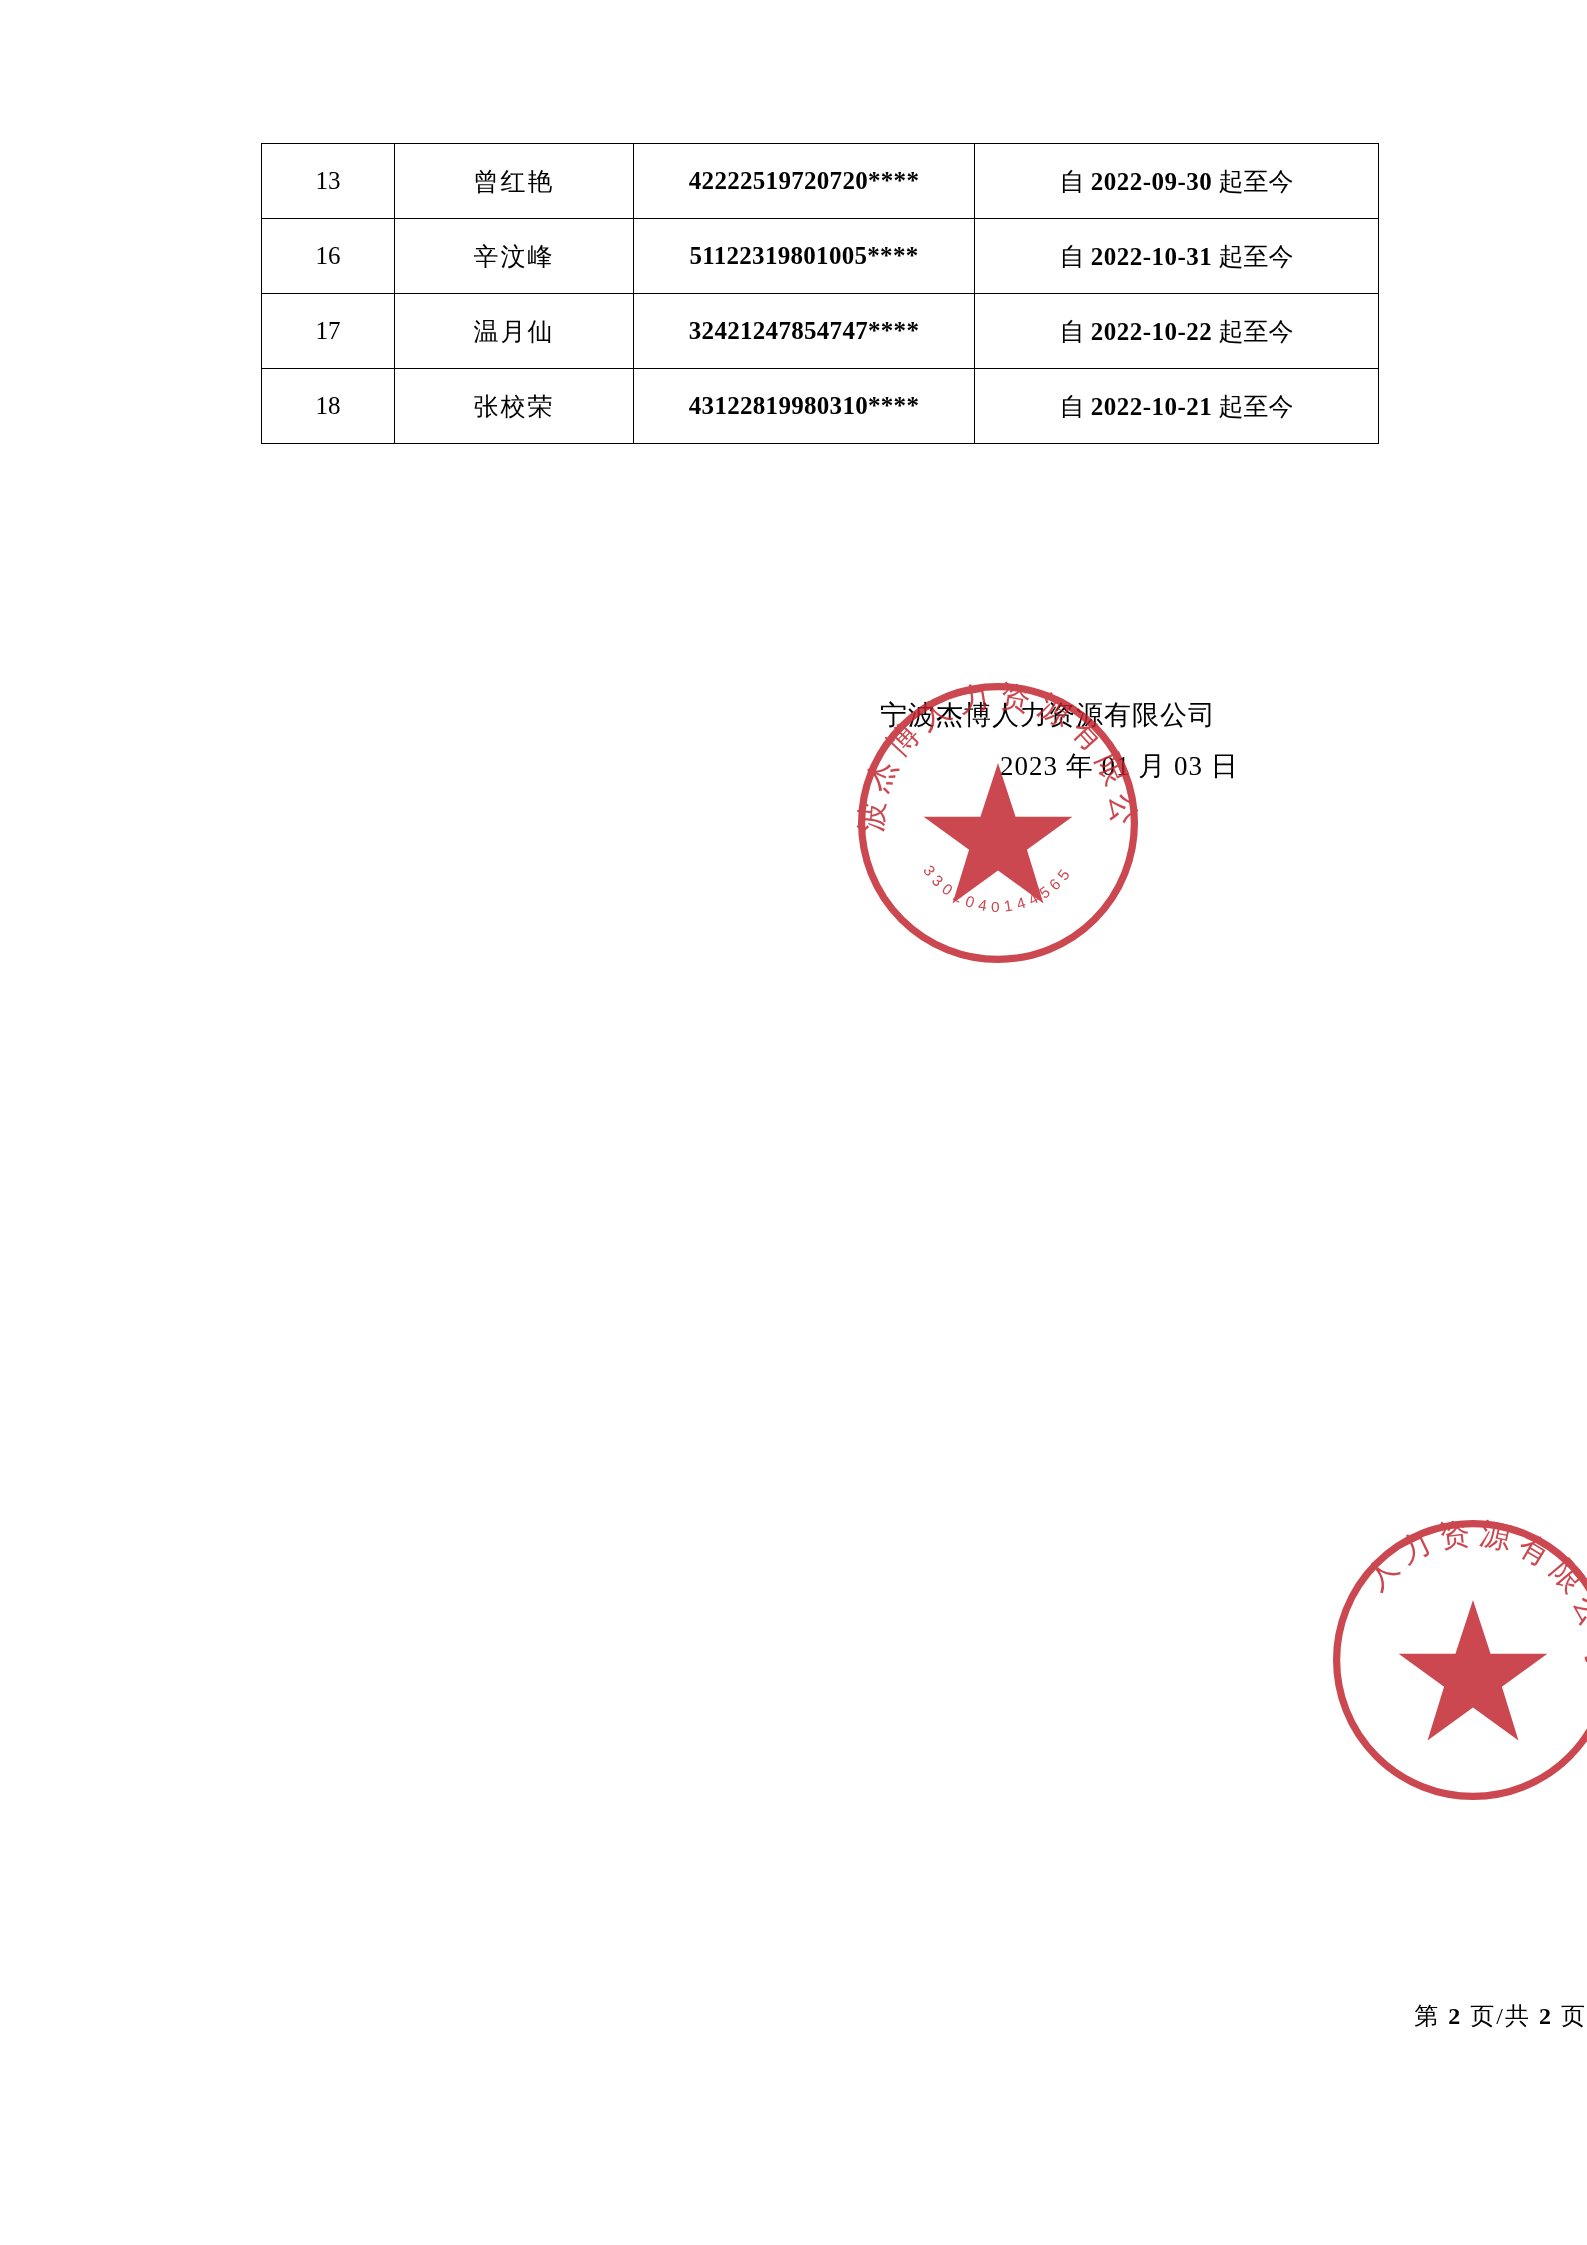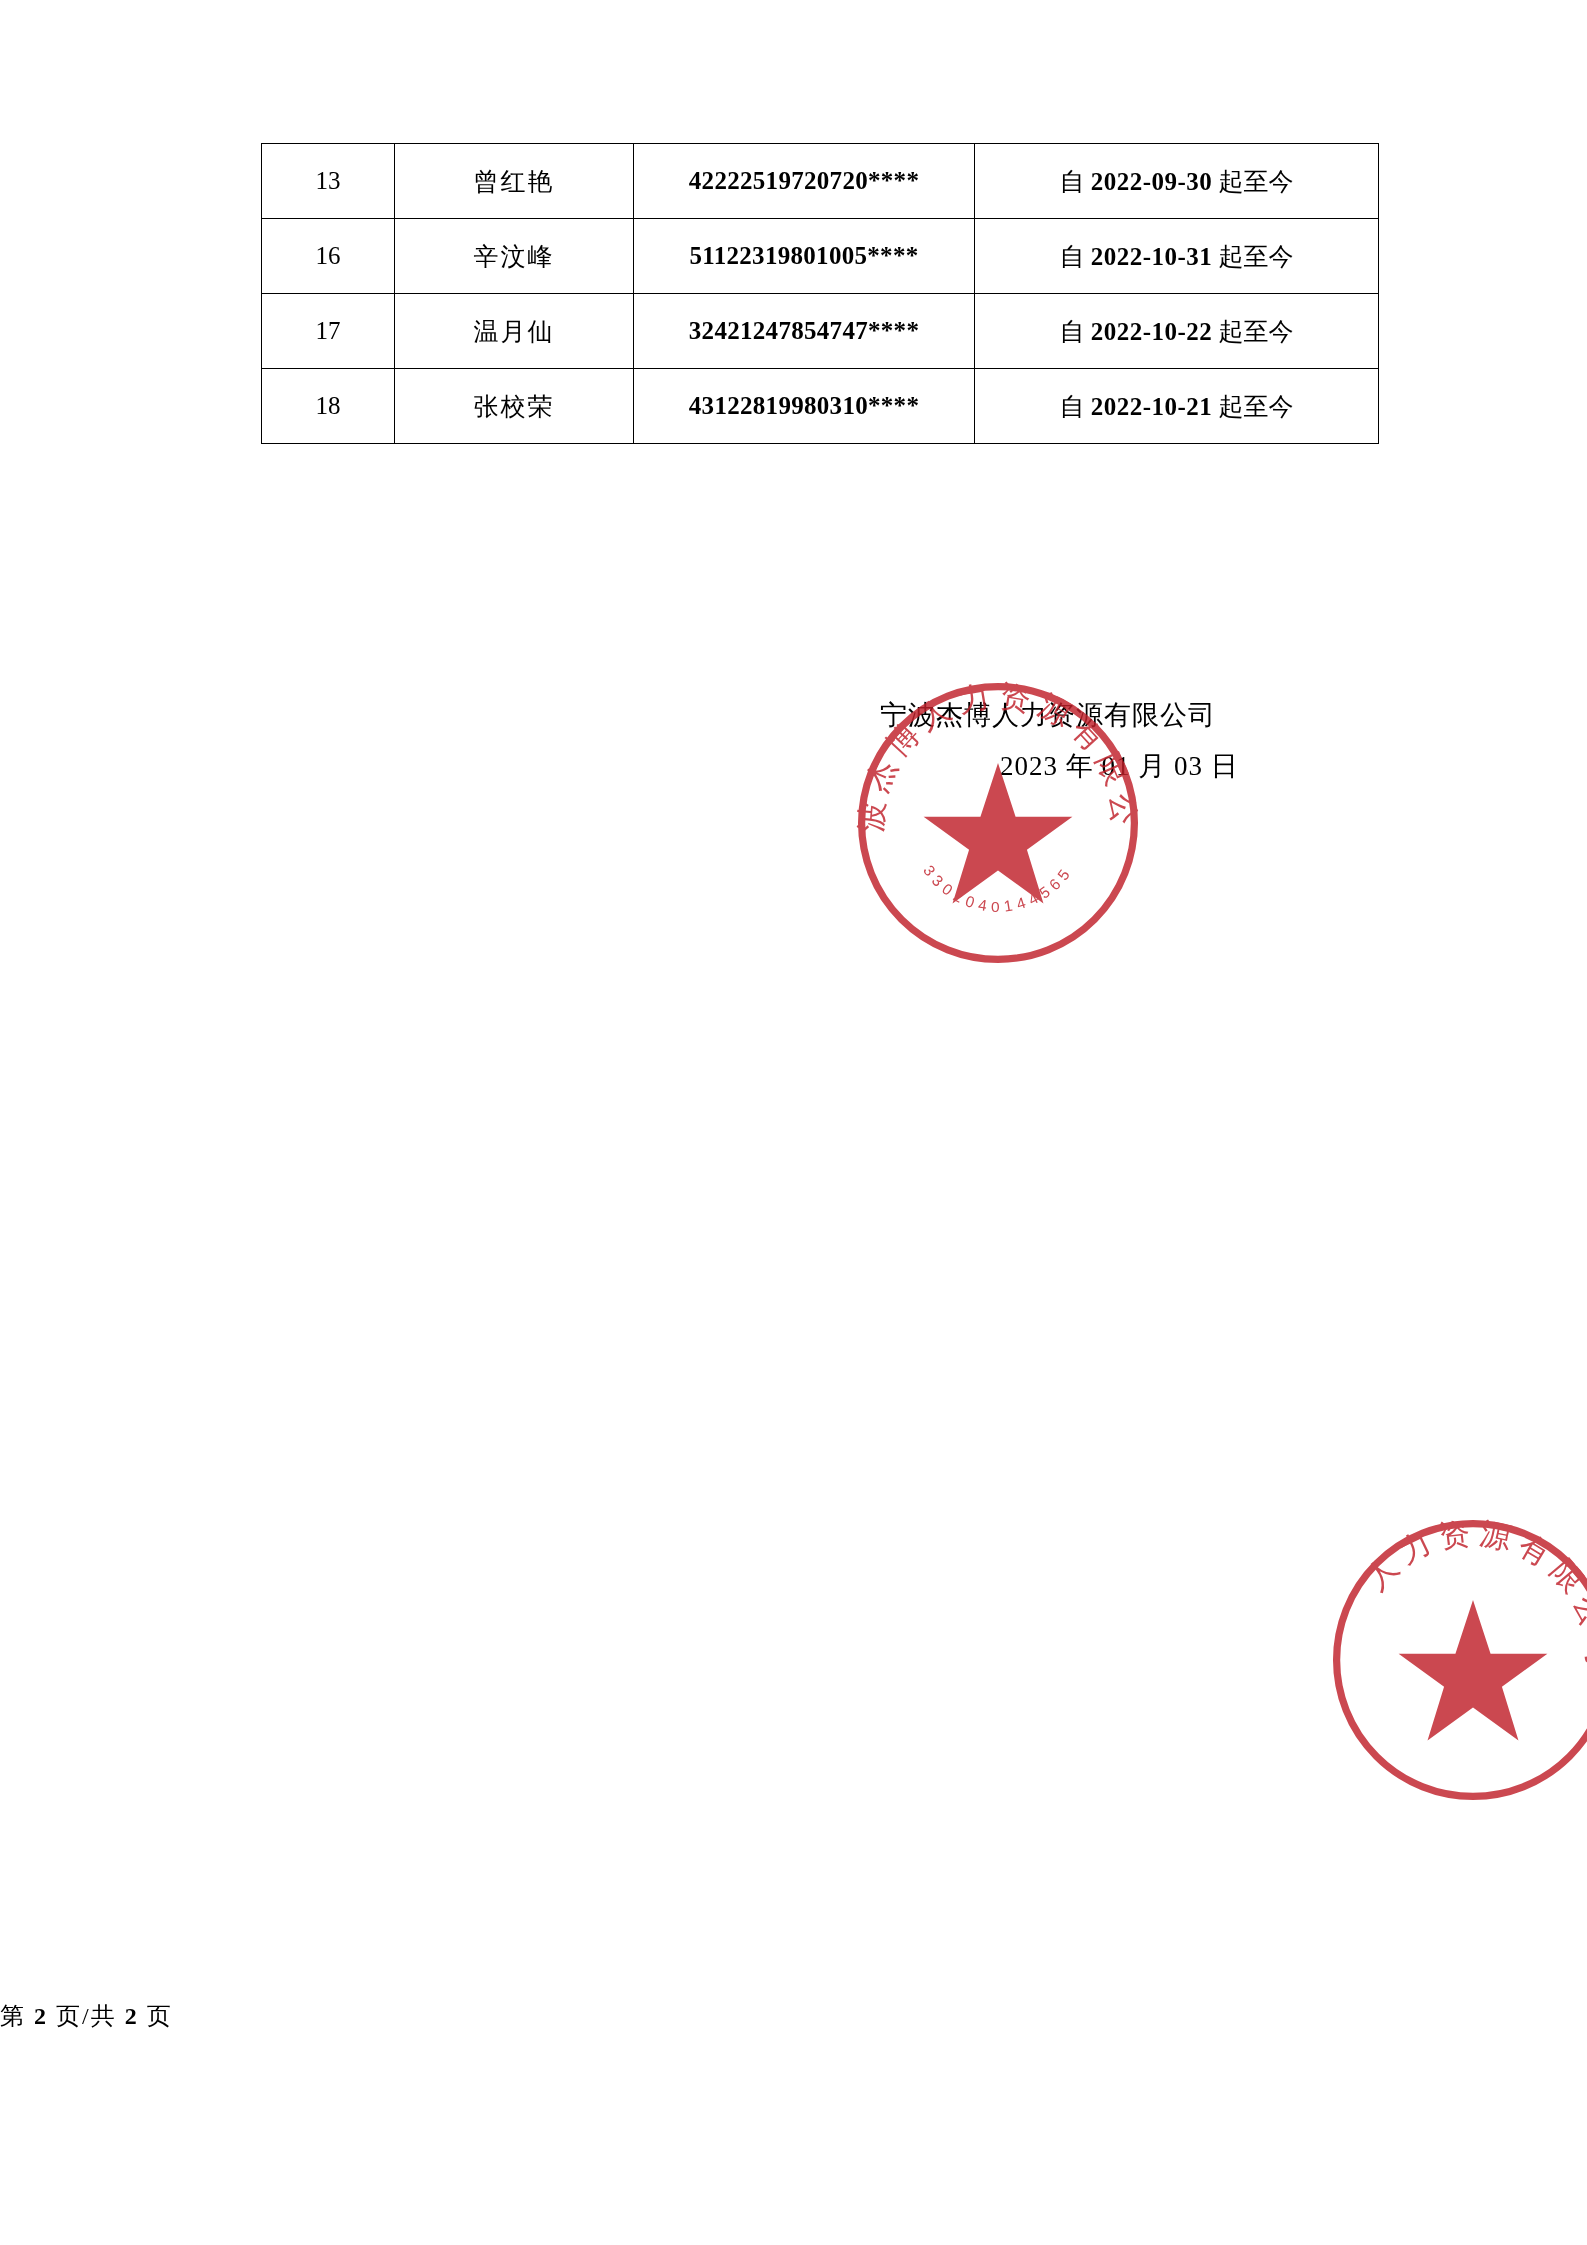--- a/index.html
+++ b/index.html
@@ -84,21 +84,21 @@
     height: 310px;
   }
   .seal svg { display: block; width: 100%; height: 100%; }
 
   
   .footer {
     position: absolute;
     left: 0;
     top: 2000px;
     width: 1587px;
-    text-align: left;
+    text-align: right;
     font-size: 24px;
     letter-spacing: 2px;
   }
   .footer b { font-weight: bold; }
 </style>
 </head>
 <body>
 
 <div class="page">
 

